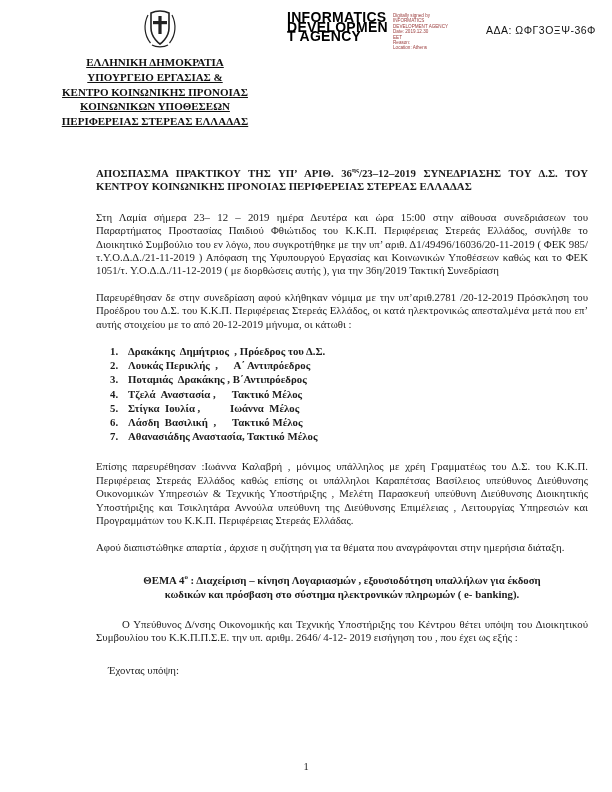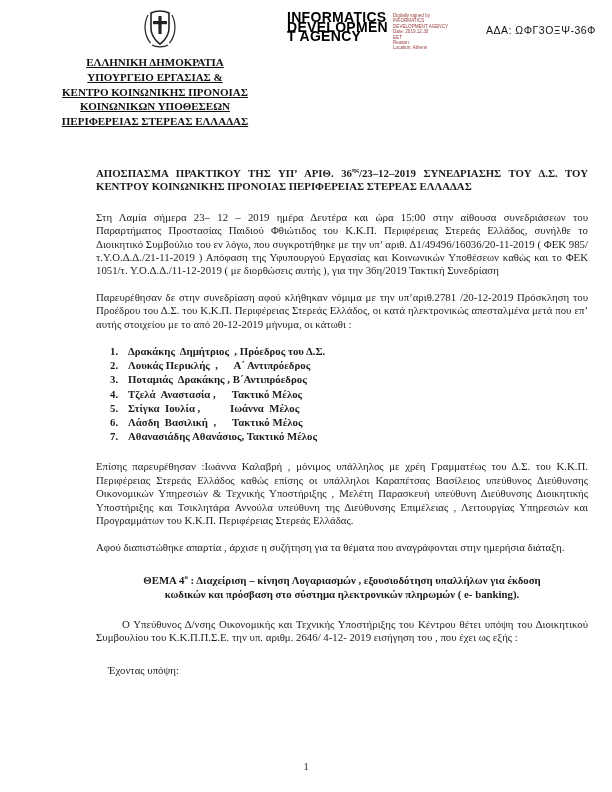--- a/index.html
+++ b/index.html
@@ -111,21 +111,21 @@
       <div class="att-row">
           <span class="att-num">5.</span>
           <span class="att-text">Στίγκα  Ιουλία ,           Ιωάννα  Μέλος</span>
         </div>
       <div class="att-row">
           <span class="att-num">6.</span>
           <span class="att-text">Λάσδη  Βασιλική  ,      Τακτικό Μέλος</span>
         </div>
       <div class="att-row">
           <span class="att-num">7.</span>
-          <span class="att-text">Αθανασιάδης Αθανάσιος, Τακτικό Μέλος</span>
+          <span class="att-text">Αθανασιάδης Αναστασία, Τακτικό Μέλος</span>
         </div>
     </div>
 
     <div class="para">Επίσης  παρευρέθησαν :Ιωάννα Καλαβρή  , μόνιμος υπάλληλος  με χρέη Γραμματέως του Δ.Σ. του Κ.Κ.Π. Περιφέρειας Στερεάς Ελλάδος  καθώς επίσης οι υπάλληλοι Καραπέτσας Βασίλειος υπεύθυνος Διεύθυνσης Οικονομικών Υπηρεσιών &amp; Τεχνικής Υποστήριξης , Μελέτη  Παρασκευή υπεύθυνη Διεύθυνσης Διοικητικής Υποστήριξης και Τσικλητάρα  Αννούλα  υπεύθυνη της Διεύθυνσης Επιμέλειας , Λειτουργίας Υπηρεσιών και Προγραμμάτων του Κ.Κ.Π. Περιφέρειας Στερεάς  Ελλάδας.</div>
 
     <div class="para">Αφού διαπιστώθηκε απαρτία , άρχισε η συζήτηση για τα θέματα που αναγράφονται στην ημερήσια διάταξη.</div>
 
     <div class="topic"><span>ΘΕΜΑ 4</span><sup>ο</sup><span> : Διαχείριση – κίνηση Λογαριασμών , εξουσιοδότηση υπαλλήλων για έκδοση κωδικών και πρόσβαση στο σύστημα ηλεκτρονικών πληρωμών ( e- banking).</span></div>
 
     <div class="para-indent">Ο Υπεύθυνος Δ/νσης Οικονομικής και Τεχνικής Υποστήριξης  του Κέντρου θέτει  υπόψη του Διοικητικού Συμβουλίου του Κ.Κ.Π.Π.Σ.Ε. την υπ. αριθμ. 2646/ 4-12- 2019  εισήγηση του , που έχει ως εξής :</div>

